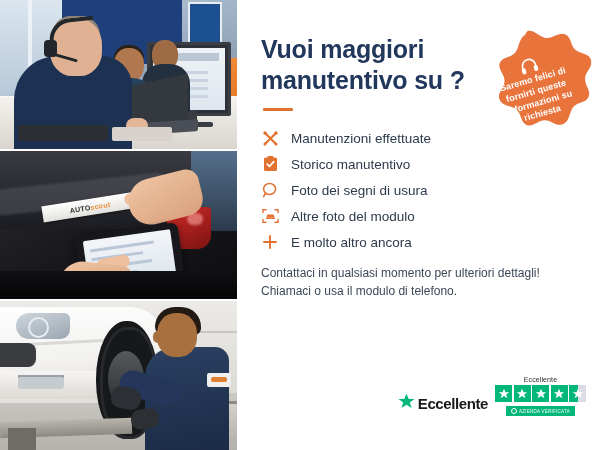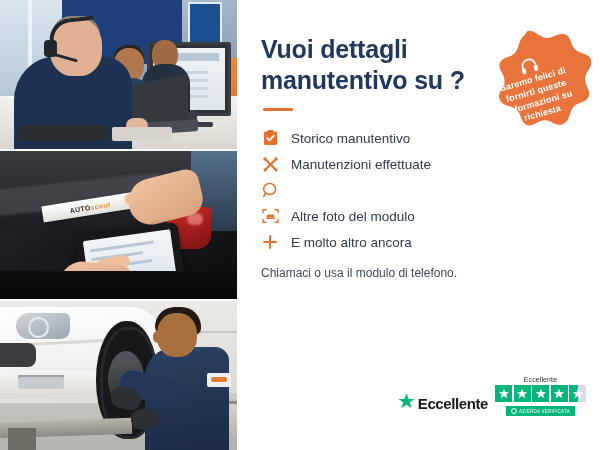--- a/index.html
+++ b/index.html
@@ -581,62 +581,63 @@
       <div class="badge-patch">
           <span></span>
         </div>
     </div>
 
   </div>
 
   <div class="content">
 
     <h1 class="headline">
-      <span>Vuoi dettagli</span><br>
+      <span>Vuoi maggiori</span><br>
       <span>manutentivo su ?</span>
     </h1>
 
     <div class="rule"></div>
 
     <ul class="feature-list">
-
-      <li class="feature-item">
-        <span class="feature-icon">
-          <svg width="15" height="16" viewBox="0 0 15 16">
-            <rect x="1" y="1.5" width="13" height="13.5" rx="1.6" fill="#e2702f"></rect>
-            <rect x="4.6" y="0" width="5.8" height="3" rx="1" fill="#e2702f"></rect>
-            <path d="M4.2 8.2 L6.4 10.4 L10.8 5.6" stroke="#ffffff" stroke-width="1.7" fill="none" stroke-linecap="round" stroke-linejoin="round"></path>
-          </svg>
-        </span>
-        <span class="feature-label">Storico manutentivo</span>
-      </li>
 
       <li class="feature-item">
         <span class="feature-icon">
           <svg width="17" height="17" viewBox="0 0 17 17">
             <g stroke="#e2702f" stroke-width="2.2" stroke-linecap="round">
               <path d="M3 3 L14 14"></path>
               <path d="M14 3 L3 14"></path>
             </g>
             <circle cx="3" cy="3" r="1.7" fill="#e2702f"></circle>
             <circle cx="14" cy="3" r="1.7" fill="#e2702f"></circle>
             <circle cx="3" cy="14" r="1.5" fill="#e2702f"></circle>
             <circle cx="14" cy="14" r="1.5" fill="#e2702f"></circle>
           </svg>
         </span>
         <span class="feature-label">Manutenzioni effettuate</span>
       </li>
 
       <li class="feature-item">
         <span class="feature-icon">
+          <svg width="15" height="16" viewBox="0 0 15 16">
+            <rect x="1" y="1.5" width="13" height="13.5" rx="1.6" fill="#e2702f"></rect>
+            <rect x="4.6" y="0" width="5.8" height="3" rx="1" fill="#e2702f"></rect>
+            <path d="M4.2 8.2 L6.4 10.4 L10.8 5.6" stroke="#ffffff" stroke-width="1.7" fill="none" stroke-linecap="round" stroke-linejoin="round"></path>
+          </svg>
+        </span>
+        <span class="feature-label">Storico manutentivo</span>
+      </li>
+
+      <li class="feature-item">
+        <span class="feature-icon">
           <svg width="16" height="16" viewBox="0 0 16 16">
             <ellipse cx="7.6" cy="7" rx="6" ry="5.4" fill="none" stroke="#e2702f" stroke-width="1.5"></ellipse>
             <path d="M3.6 11.2 L1.6 14.6" stroke="#e2702f" stroke-width="1.6" stroke-linecap="round"></path>
           </svg>
         </span>
+        <span class="feature-label">Foto dei segni di usura</span>
       </li>
 
       <li class="feature-item">
         <span class="feature-icon">
           <svg width="17" height="16" viewBox="0 0 17 16">
             <g stroke="#e2702f" stroke-width="1.4" fill="none" stroke-linecap="round">
               <path d="M1 4.6 V1.8 H4"></path>
               <path d="M16 4.6 V1.8 H13"></path>
               <path d="M1 11.4 V14.2 H4"></path>
               <path d="M16 11.4 V14.2 H13"></path>
@@ -657,20 +658,21 @@
             </g>
           </svg>
         </span>
         <span class="feature-label">E molto altro ancora</span>
       </li>
 
     </ul>
 
 
     <div class="contact-copy">
+      <div>Contattaci in qualsiasi momento per ulteriori dettagli!</div>
       <div>Chiamaci o usa il modulo di telefono.</div>
     </div>
 
     <div class="badge">
       <svg class="badge-shape" viewBox="0 0 100 100">
         <path fill="#e8743b" d="
           M50 2
           C56 2 59 9 65 10
           C71 11 76 6 81 9
           C86 12 84 19 88 23

